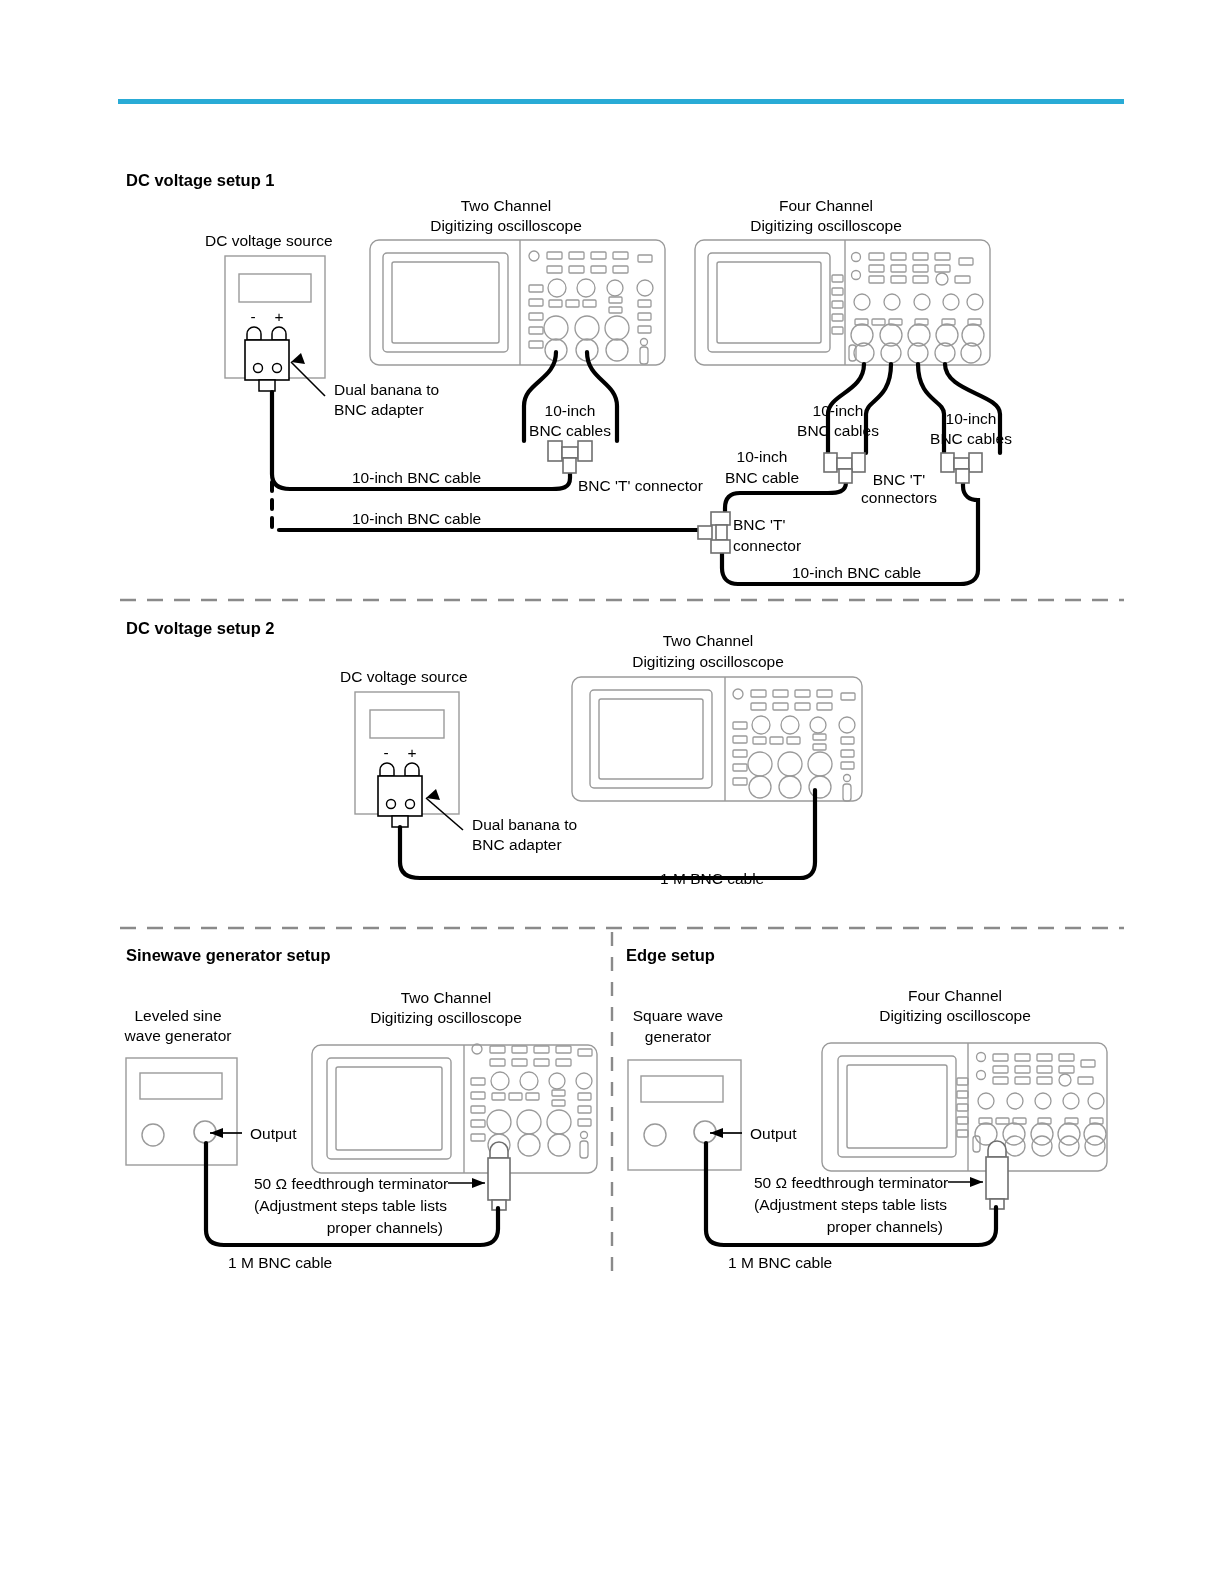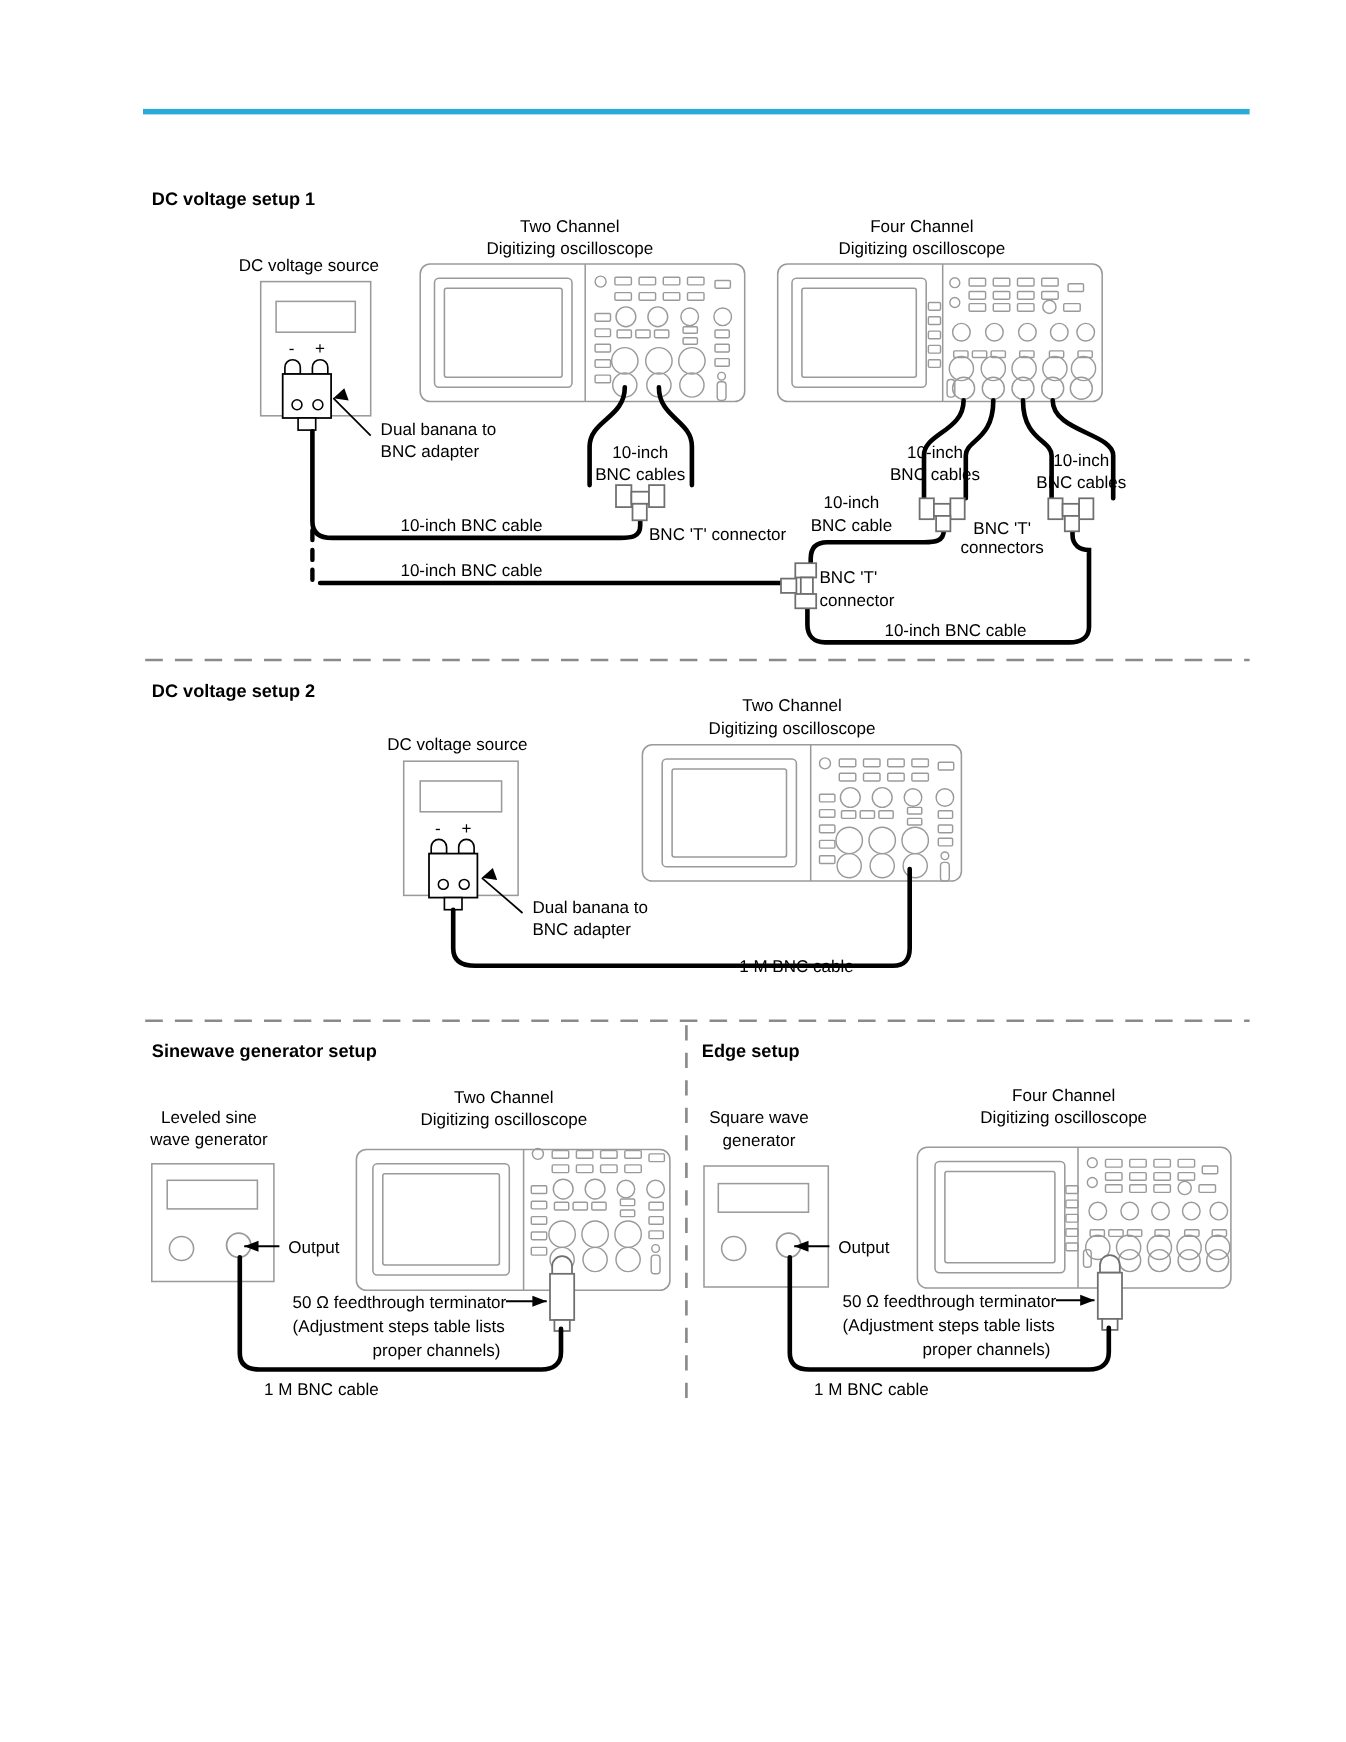--- a/index.html
+++ b/index.html
@@ -1,17 +1,17 @@
 <!DOCTYPE html>
 <html><head>
 <meta charset="utf-8">
 <style>
   html,body{margin:0;padding:0;background:#ffffff;}
   body{width:1224px;height:1584px;position:relative;font-family:"Liberation Sans",sans-serif;color:#000;}
-  #root{position:absolute;left:12px;top:0;width:1187px;height:1584px;}
+  #root{position:absolute;left:0;top:0;width:1187px;height:1584px;}
   svg{display:block;}
   .t{font-family:"Liberation Sans",sans-serif;font-size:15.5px;fill:#000;}
   .th{font-family:"Liberation Sans",sans-serif;font-size:16.5px;font-weight:bold;fill:#000;}
 </style>
 </head>
 <body>
 
 <div id="root">
 <svg width="1224" height="1584" viewBox="0 0 1224 1584" xmlns="http://www.w3.org/2000/svg">
 

